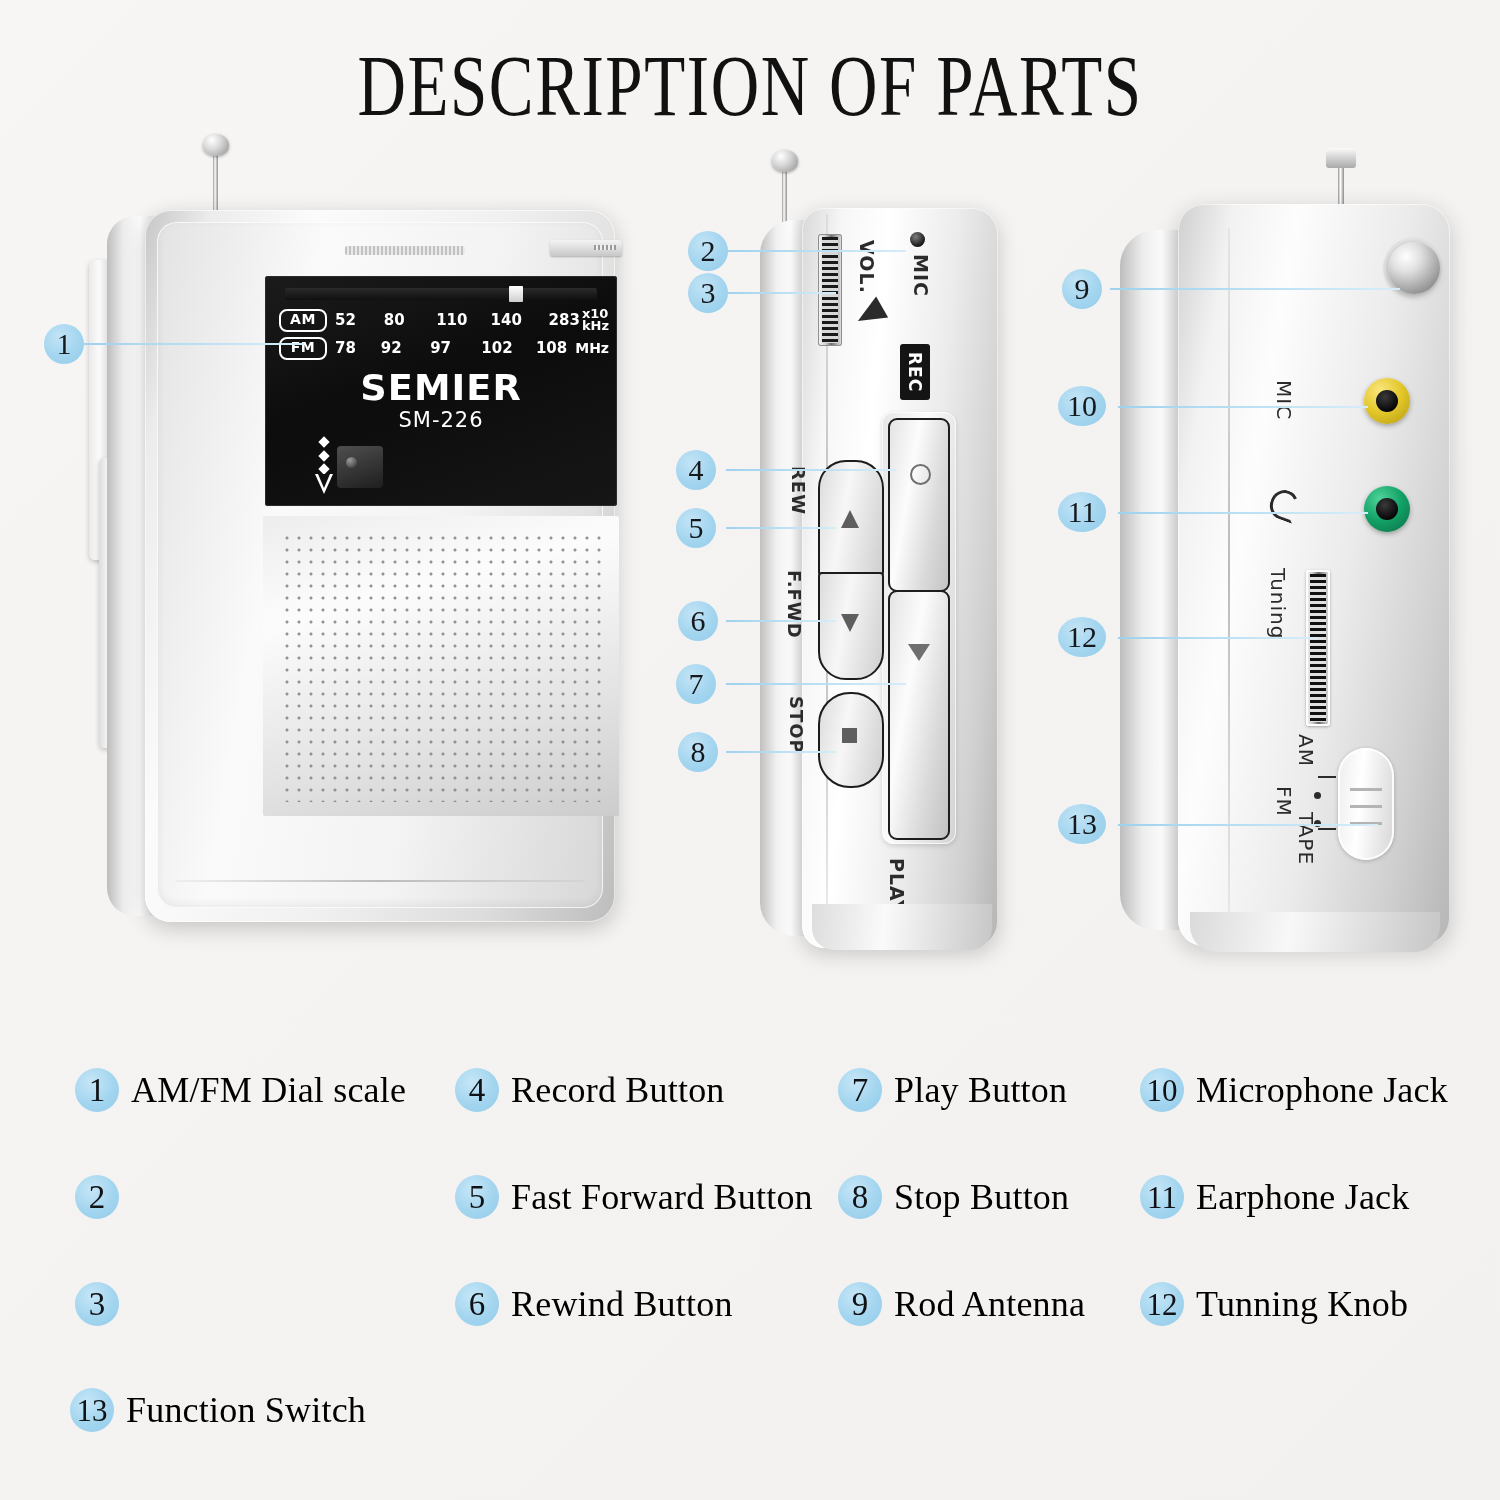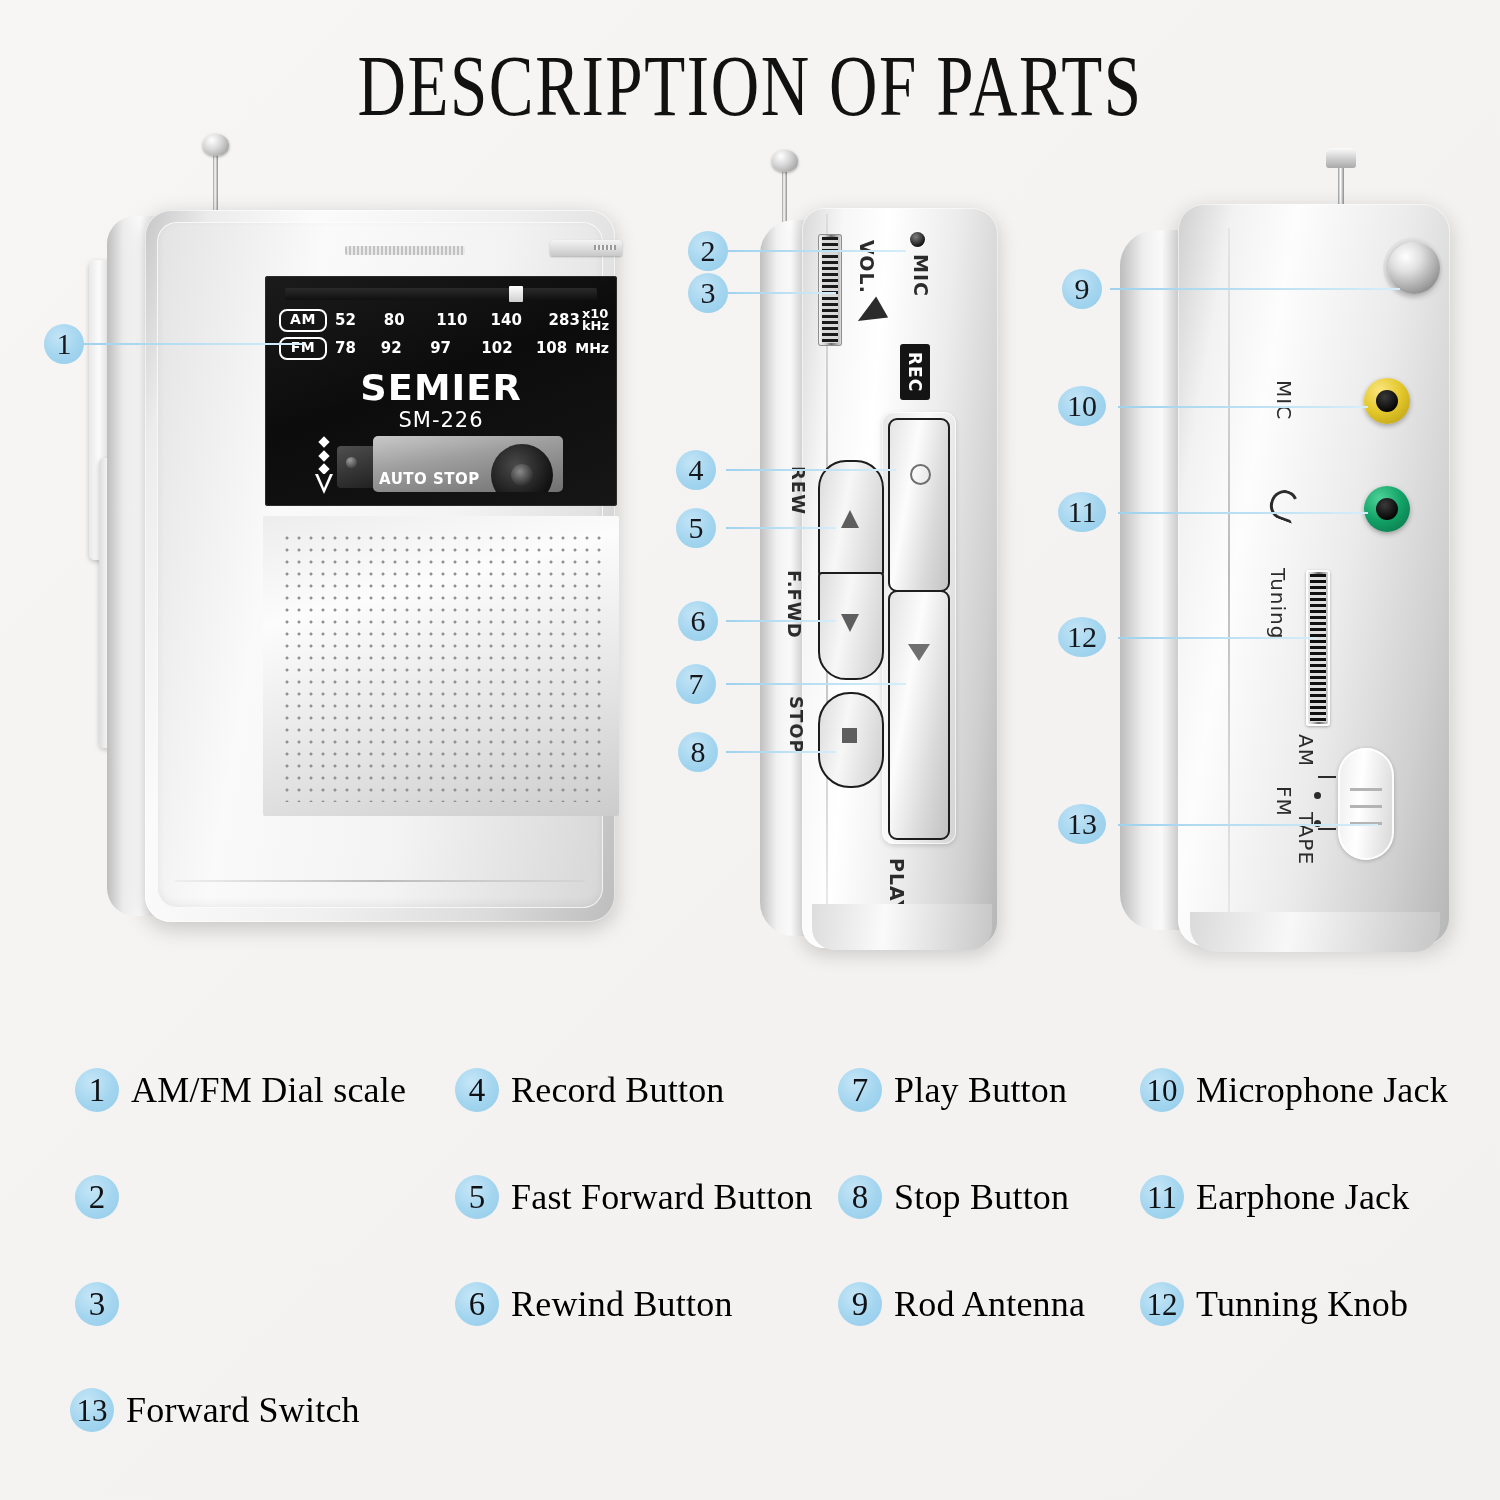--- a/index.html
+++ b/index.html
@@ -510,25 +510,20 @@
 
         <div class="eject-mark">
           <div class="eject-dot" style="top:0px"></div>
           <div class="eject-dot" style="top:14px"></div>
           <div class="eject-dot" style="top:27px"></div>
           <div class="eject-tri"></div>
           <div class="eject-tri-in"></div>
         </div>
 
         <div class="cass-side"></div>
-        <div class="cass-window">
-          <div class="cass-hub"></div>
-          <div class="cass-hub2"></div>
-          <div class="autostop">AUTO STOP</div>
-        </div>
       </div>
 
       <div class="grille">
         <div class="grille-dots"></div>
       </div>
       <div class="front-botline"></div>
     </div>
   </div>
 
   <div class="dev-side">
@@ -688,17 +683,17 @@
       <div class="leg-badge two">11</div>
       <div class="leg-text">Earphone Jack</div>
     </div>
     <div class="leg-item" style="left:1140px;top:232px;">
       <div class="leg-badge two">12</div>
       <div class="leg-text">Tunning Knob</div>
     </div>
 
     <div class="leg-item" style="left:70px;top:338px;">
       <div class="leg-badge two">13</div>
-      <div class="leg-text">Forward Switch</div>
+      <div class="leg-text">Function Switch</div>
     </div>
   </div>
 
 </div>
 
 </body></html>

